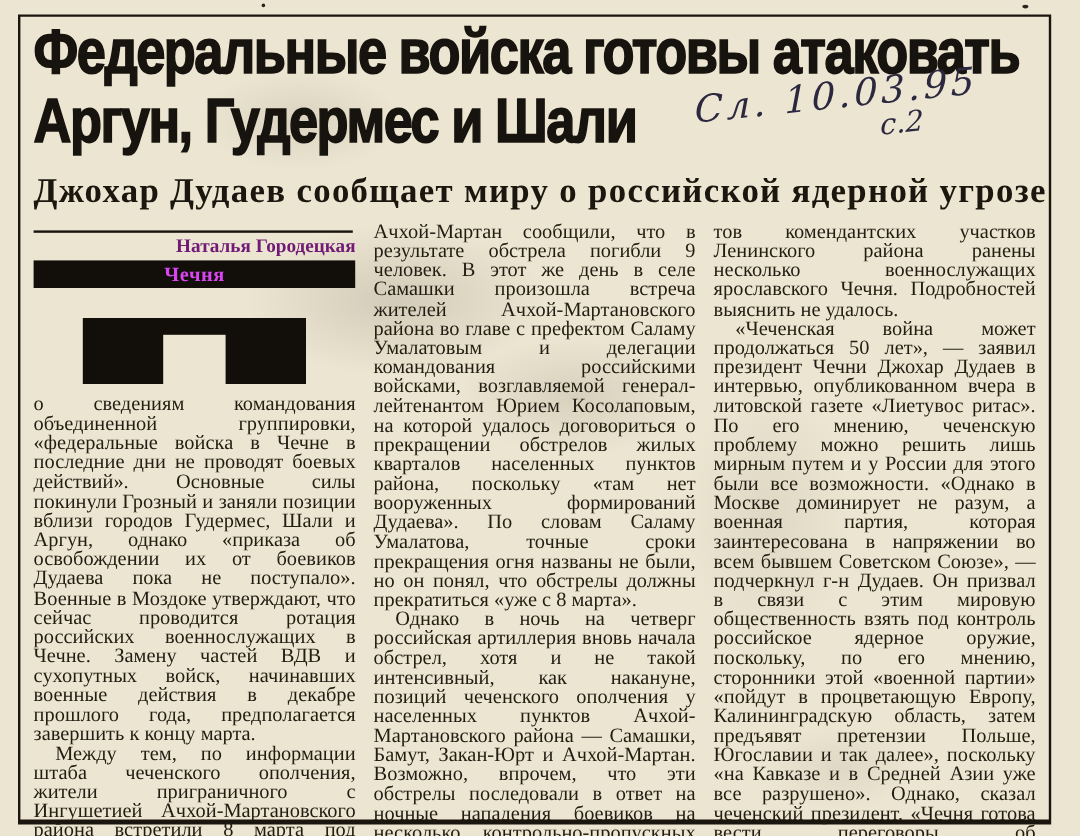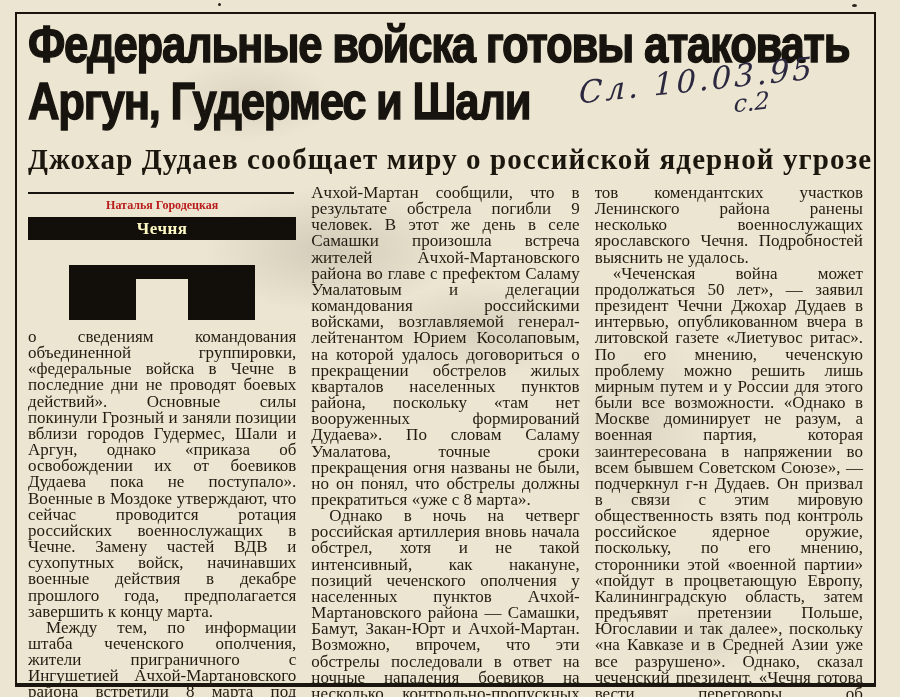--- a/index.html
+++ b/index.html
@@ -48,29 +48,29 @@
   .col{flex:1 1 0;min-width:0;}
   .body-text{
     font-size:17px;line-height:16.15px;text-align:justify;
     color:#221c12;margin:0;
   }
   .body-text.indent{text-indent:18px;}
   
   .col1-header{margin-top:7px;}
   .byline-rule{border-top:2px solid #17130e;margin:0 2px 1px 0;}
   .byline{
-    font-size:12px;font-weight:700;text-align:center;
-    line-height:21px;color:#b91c1c;
+    font-size:16px;font-weight:700;text-align:right;
+    line-height:21px;color:#701a75;
   }
   .section-bar{
     background:#120f0a;height:23px;display:flex;align-items:center;justify-content:center;
     margin-top:1px;
   }
   .section-bar .label{
-    color:#fef9c3;font-size:17px;font-weight:700;letter-spacing:.5px;line-height:1;
+    color:#d946ef;font-size:17px;font-weight:700;letter-spacing:.5px;line-height:1;
   }
   
   .pi-graphic{
     position:relative;width:186px;height:55px;background:#120f0a;
     margin:25px auto 9px auto;
   }
   .pi-graphic .notch{
     position:absolute;left:67px;bottom:0;width:52px;height:41px;background:#ece5d1;
   }
   

